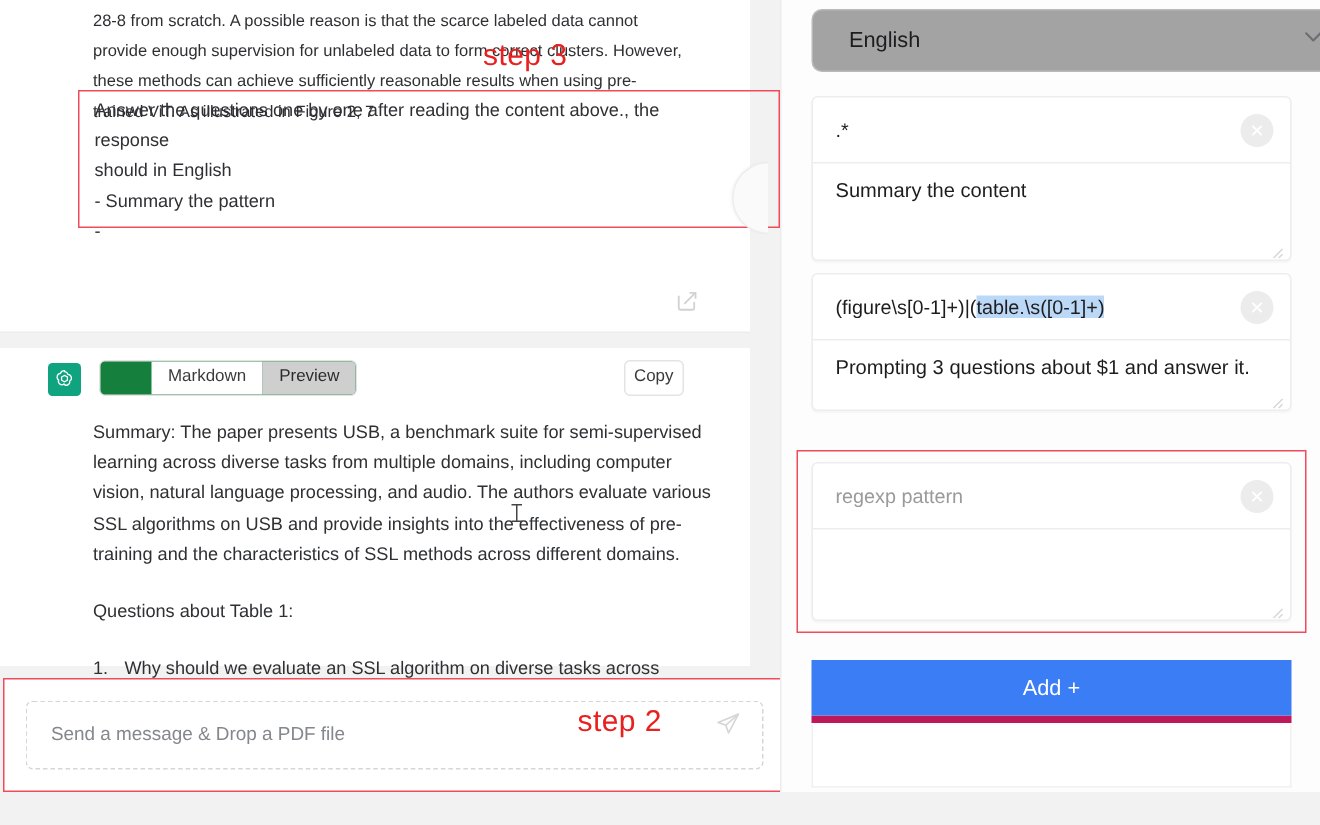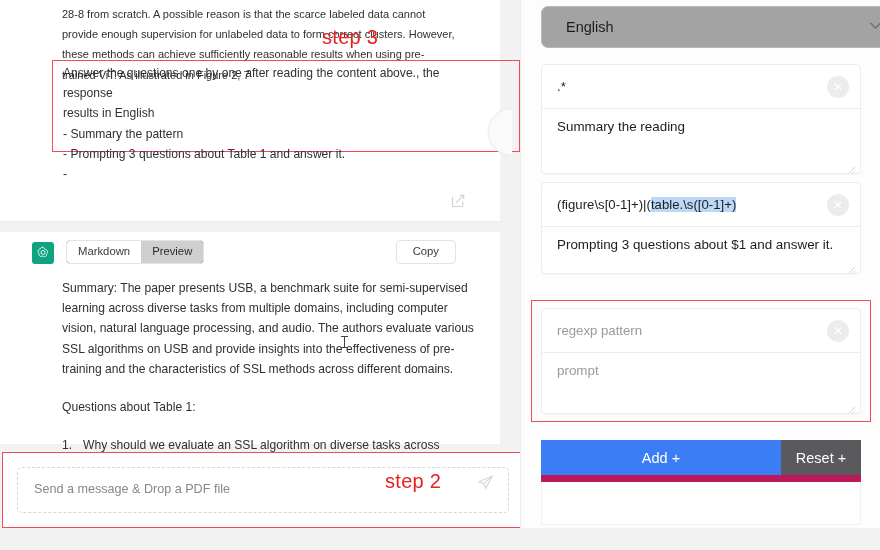--- a/index.html
+++ b/index.html
@@ -76,32 +76,32 @@
   .avatar {
     position: absolute; left: 32px; top: 10px;
     width: 22px; height: 22px; border-radius: 3px;
     background: #10a37f;
     display: flex; align-items: center; justify-content: center;
   }
   .seg-tabs {
     position: absolute; left: 66px; top: 8px;
     display: flex;
     border: 1px solid #e3e3e3; border-radius: 4px;
-    overflow: hidden; background: #15803d;
+    overflow: hidden; background: #15803d; padding-left: 34px;
   }
   .seg-tab {
     font-size: 11.3px; color: #3a3a3a;
     padding: 5px 11px 6px; background: #fff; cursor: pointer;
     line-height: 1;
   }
   .seg-tab.active { background: #cfcfcf; color: #2b2b2b; }
   .copy-btn {
     position: absolute; right: 44px; top: 8px;
     font-size: 11.3px; color: #3a3a3a;
-    padding: 5px 16px 6px;
+    padding: 5px 6px 6px;
     border: 1px solid #e3e3e3; border-radius: 4px;
     background: #fff; cursor: pointer; line-height: 1;
   }
   .answer-body {
     position: absolute; left: 62px; top: 46px; width: 414px;
     font-size: 12.1px; line-height: 20.2px; color: #2f3033;
   }
   .answer-body p { margin: 0 0 18px 0; }
   .answer-body .qline { display: flex; gap: 9px; margin: 0; }
   .answer-body .qnum { width: 12px; flex: none; }
@@ -201,21 +201,21 @@
     position: absolute; left: 10px; top: 300px;
     width: 340px; height: 122px;
     border: 1.4px solid #ef4b5b;
     pointer-events: none;
   }
 
   .btn-row {
     position: absolute; left: 20px; top: 440px;
     width: 320px; height: 42px;
     display: flex;
-    border-bottom: 7px solid #be185d;
+    border-bottom: 5px solid #be185d;
   }
   .btn-add {
     flex: 1; background: #3b7df5; color: #fff;
     display: flex; align-items: center; justify-content: center;
     font-size: 14.5px; cursor: pointer;
   }
   .btn-reset {
     width: 80px; background: #5a5a5e; color: #fff;
     display: flex; align-items: center; justify-content: center;
     font-size: 14.5px; cursor: pointer;
@@ -245,23 +245,22 @@
       <div class="doc-text">
         <p>28-8 from scratch. A possible reason is that the scarce labeled data cannot</p>
         <p>provide enough supervision for unlabeled data to form correct clusters. However,</p>
         <p>these methods can achieve sufficiently reasonable results when using pre-</p>
         <p>trained ViT. As illustrated in Figure 2, 7</p>
       </div>
 
       <div class="prompt-box">
         <div class="prompt-inner">
           <p>Answer the questions one by one after reading the content above., the response</p>
-          <p>results in English</p>
+          <p>should in English</p>
           <p>  - Summary the pattern</p>
-          <p>  - Prompting 3 questions about Table 1 and answer it.</p>
           <p>  -</p>
         </div>
       </div>
 
       <div class="step-label" id="step3-label">step 3</div>
 
       <div class="edit-icon-wrap">
         <svg viewBox="0 0 16 16" width="16" height="16" fill="none" stroke="#9b9ba1" stroke-width="1.2">
           <path d="M2.5 4.2v8.3a1 1 0 0 0 1 1h8.3a1 1 0 0 0 1-1V8.4"></path>
           <path d="M6.2 9.6 13.4 2.4"></path>
@@ -321,21 +320,21 @@
           <path d="M4 6.6 9 11.6l5-5"></path>
         </svg>
       </span>
     </div>
 
     <div class="rule-card" id="card1">
       <div class="rule-pattern">
         <span>.*</span>
       </div>
       <div class="clear-btn">✕</div>
-      <div class="rule-prompt">Summary the reading</div>
+      <div class="rule-prompt">Summary the content</div>
       <div class="resize-grip">
         <svg viewBox="0 0 10 10" width="10" height="10" stroke="#8c8c8c" stroke-width="1">
           <path d="M9 3 3 9M9 6.5 6.5 9"></path>
         </svg>
       </div>
     </div>
 
     <div class="rule-card" id="card2">
       <div class="rule-pattern">
         <span>(figure\s[0-1]+)|(</span>
@@ -348,33 +347,31 @@
           <path d="M9 3 3 9M9 6.5 6.5 9"></path>
         </svg>
       </div>
     </div>
 
     <div class="rule-card" id="card3">
       <div class="rule-pattern empty">
         <span>regexp pattern</span>
       </div>
       <div class="clear-btn">✕</div>
-      <div class="rule-prompt empty">prompt</div>
       <div class="resize-grip">
         <svg viewBox="0 0 10 10" width="10" height="10" stroke="#8c8c8c" stroke-width="1">
           <path d="M9 3 3 9M9 6.5 6.5 9"></path>
         </svg>
       </div>
     </div>
 
     <div class="card-highlight"></div>
 
     <div class="btn-row">
       <div class="btn-add">Add +</div>
-      <div class="btn-reset">Reset +</div>
     </div>
 
     <div class="right-footer"></div>
   </div>
 
   <div class="bottom-strip"></div>
   <div class="right-strip-bg"></div>
 </div>
 
 </body></html>

